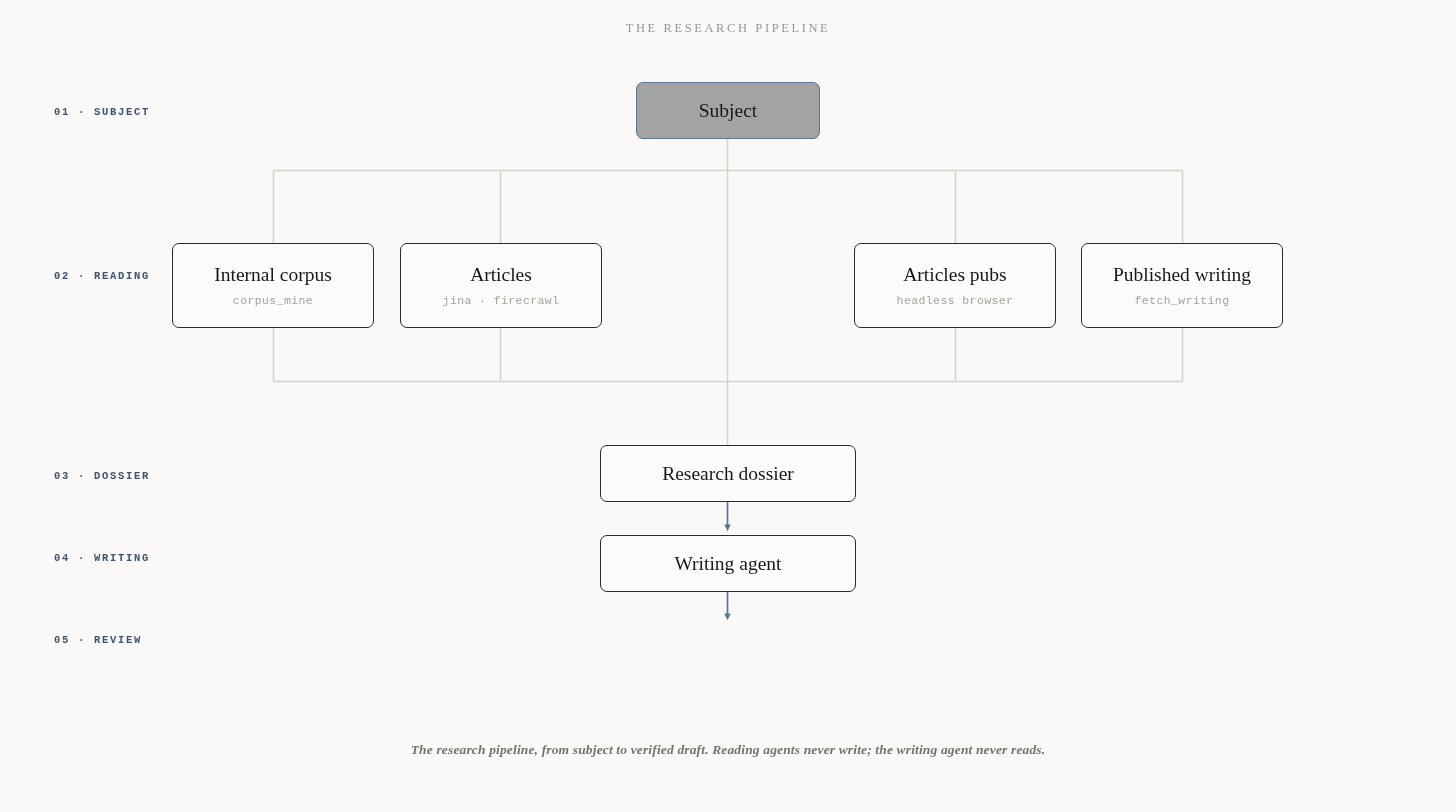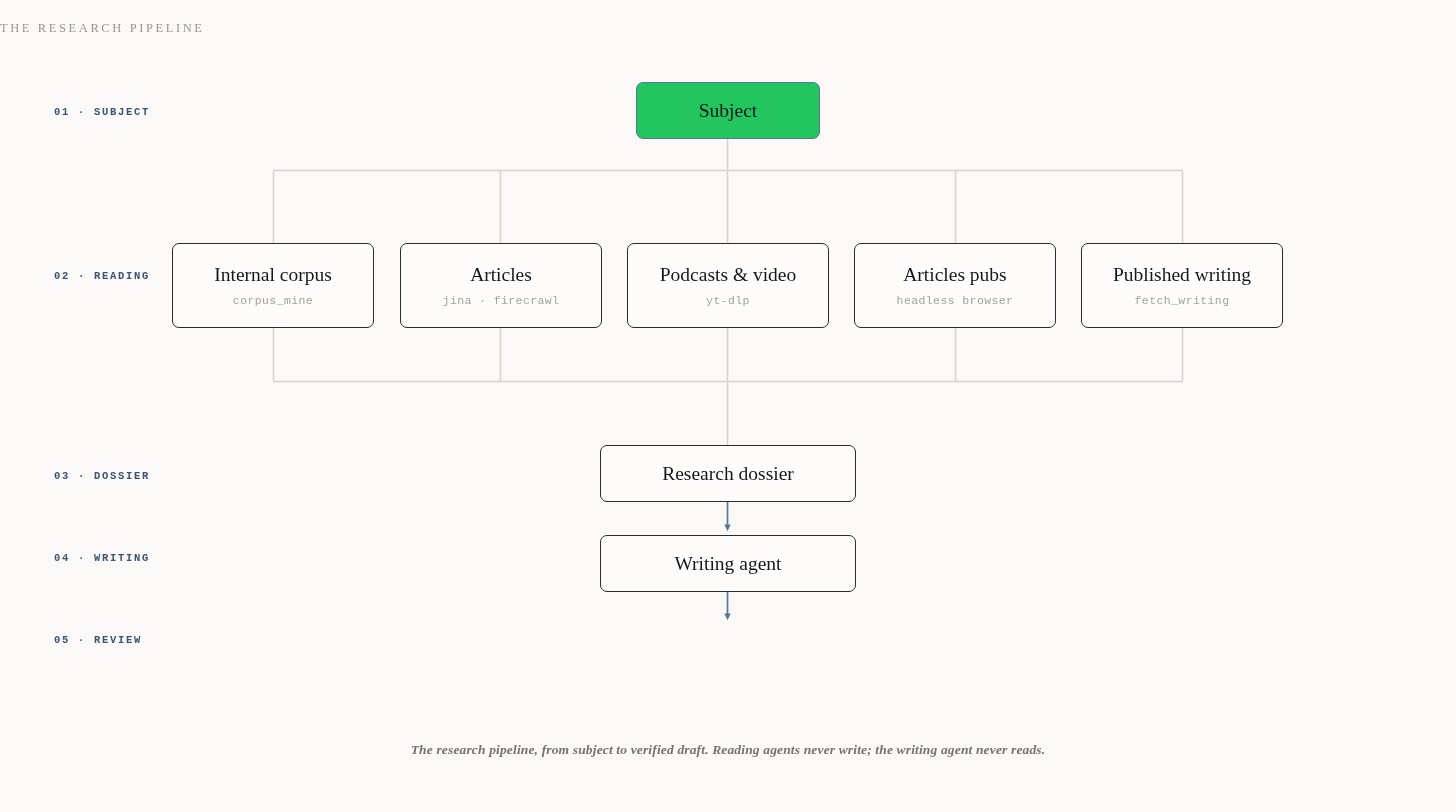--- a/index.html
+++ b/index.html
@@ -19,20 +19,21 @@
     width: 1456px;
     height: 812px;
   }
 
   
   .doc-title {
     position: absolute;
     top: 21px;
     left: 0;
     width: 1456px;
+    text-align: center;
     font-family: "Liberation Serif", serif;
     font-size: 12.5px;
     letter-spacing: 2.6px;
     color: #9a9792;
     text-transform: uppercase;
     font-weight: 400;
   }
 
   
   .stage-label {
@@ -78,21 +79,21 @@
   .node .node-sub {
     font-family: "Liberation Mono", monospace;
     font-size: 11.5px;
     color: #a5a29d;
     letter-spacing: 0.4px;
     margin-top: 9px;
     white-space: nowrap;
   }
 
   .node.accent {
-    background: #22c55e;
+    background: #a3a3a3;
     border: 1.4px solid #5b7791;
   }
 
   
   #node-subject {
     left: 636px; top: 82px; width: 184px; height: 57px;
   }
   .reading-node {
     top: 243px; width: 202px; height: 85px;
   }
@@ -174,24 +175,20 @@
   <div class="node reading-node" id="node-articles">
     <div class="node-title">Articles</div>
     <div class="node-sub">jina · firecrawl</div>
   </div>
 
   <div class="node reading-node" id="node-internal-corpus">
     <div class="node-title">Internal corpus</div>
     <div class="node-sub">corpus_mine</div>
   </div>
 
-  <div class="node reading-node" id="node-podcasts">
-    <div class="node-title">Podcasts &amp; video</div>
-    <div class="node-sub">yt-dlp</div>
-  </div>
 
   <div class="node reading-node" id="node-paywalled">
     <div class="node-title">Articles pubs</div>
     <div class="node-sub">headless browser</div>
   </div>
 
   <div class="node reading-node" id="node-published">
     <div class="node-title">Published writing</div>
     <div class="node-sub">fetch_writing</div>
   </div>

